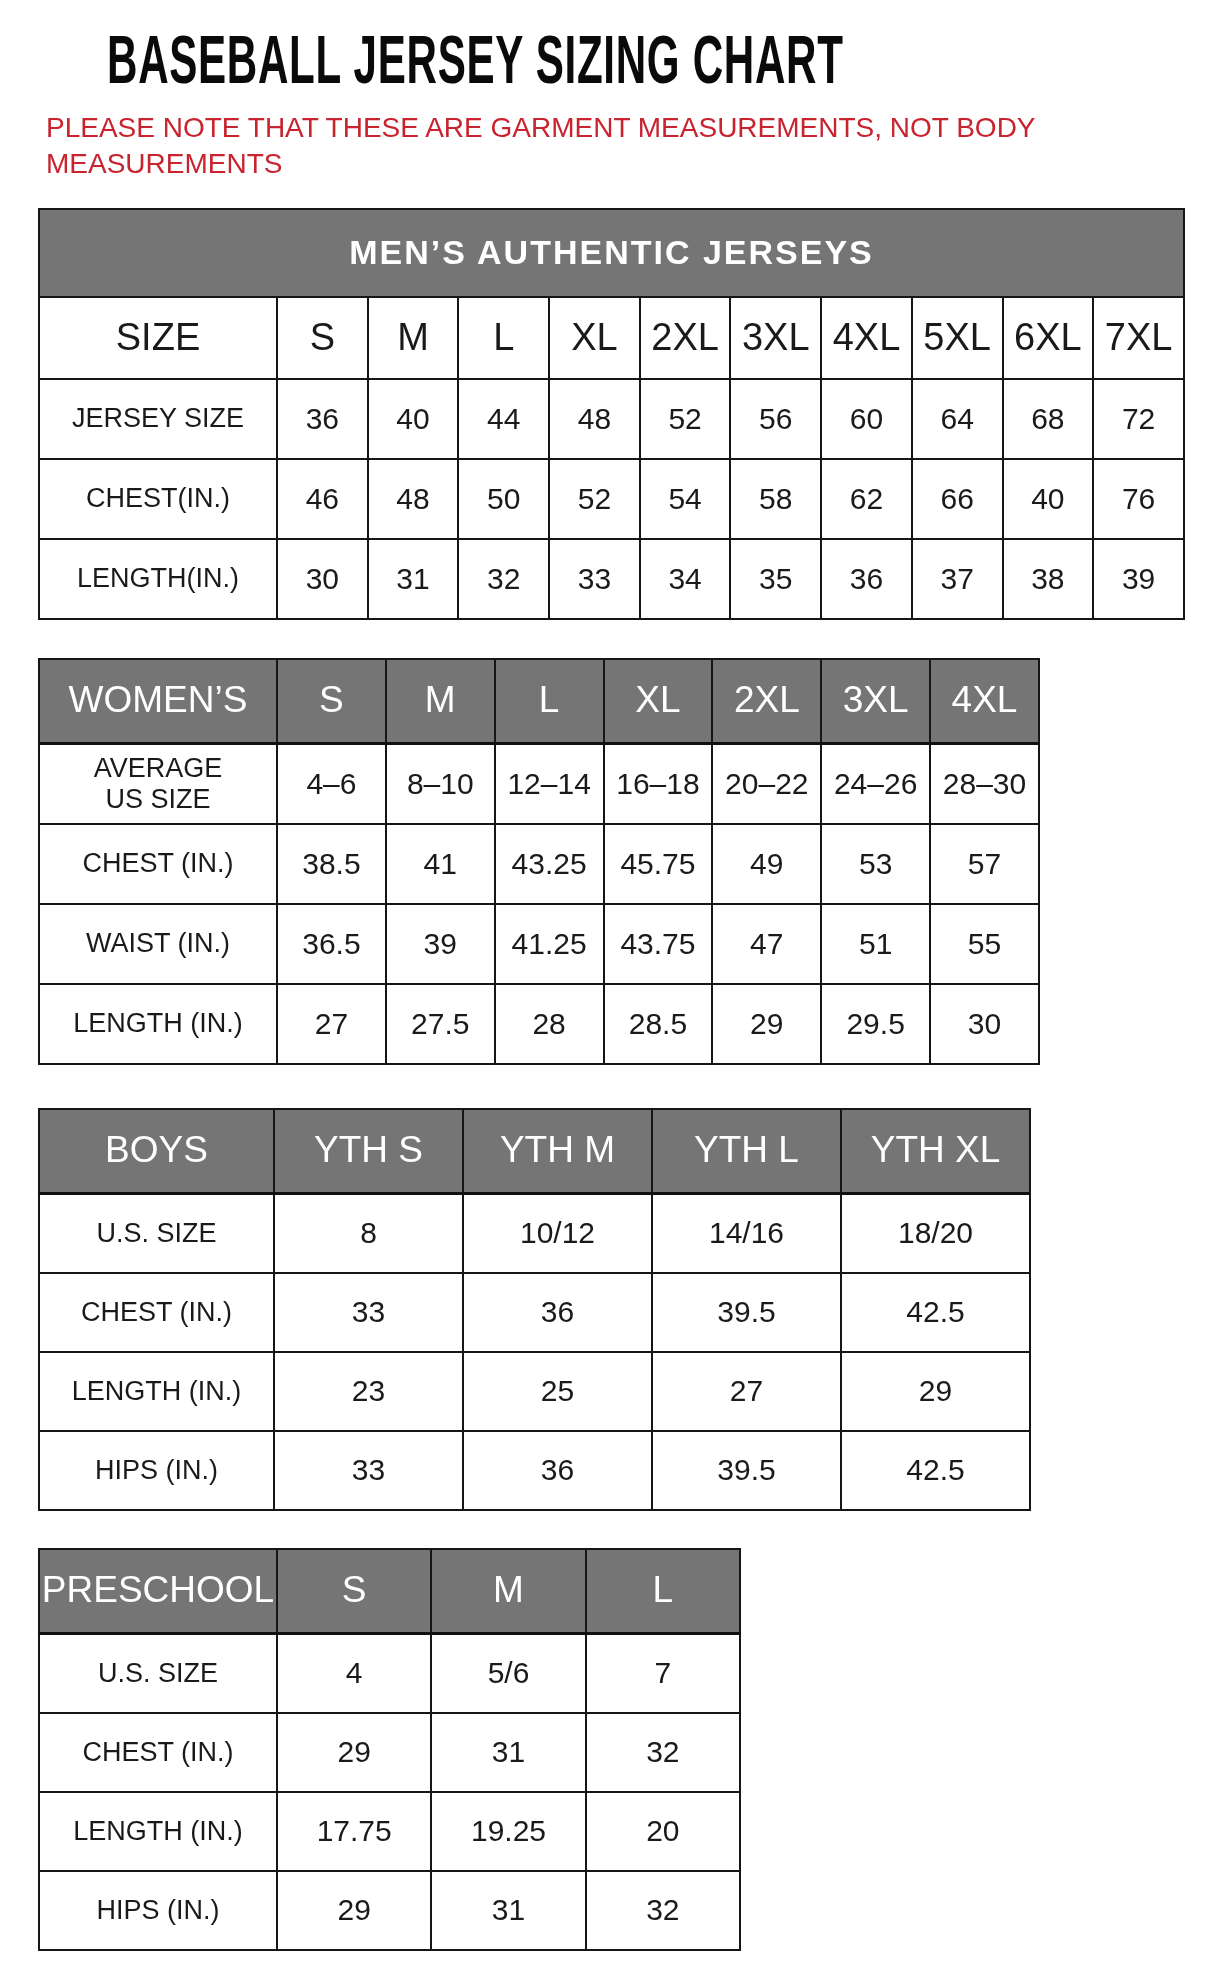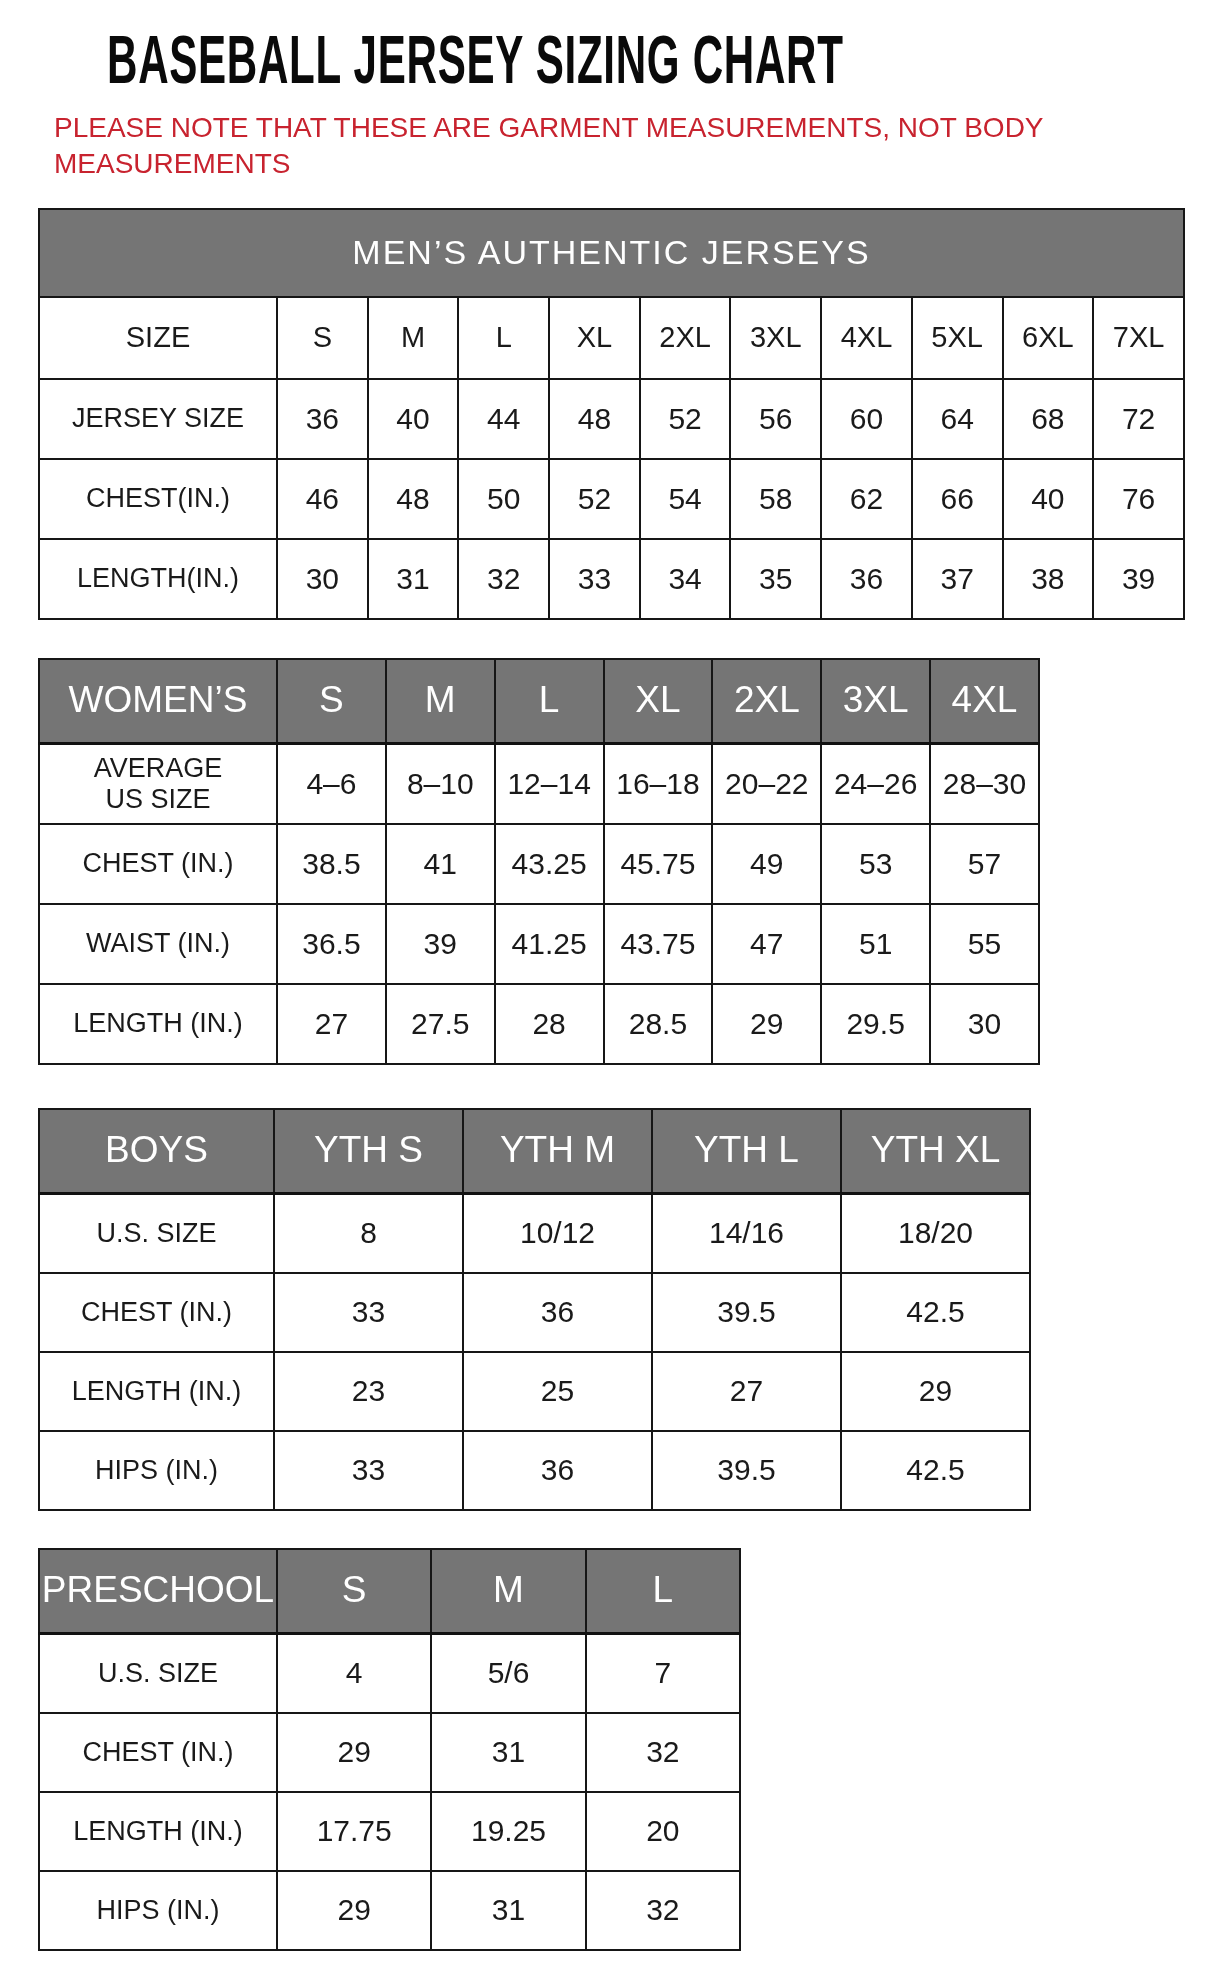--- a/index.html
+++ b/index.html
@@ -17,46 +17,46 @@
     font-size:62px;font-weight:bold;color:#0a0a0a;
     letter-spacing:1px;white-space:nowrap;
     transform:scale(0.68,1.1);transform-origin:left center;
     font-family:"Liberation Sans",sans-serif;
   }
   .note{
     color:#c8232f;
     font-size:28px;line-height:1.28;
     white-space:pre-line;
   }
-  .top-note{margin:0 0 26px 16px;}
+  .top-note{margin:0 0 26px 8px;}
   .footer-note{margin:18px 0 0 0;}
   table.tbl{
     border-collapse:collapse;table-layout:fixed;
     font-family:"Liberation Sans",sans-serif;
   }
   .tbl th,.tbl td{
     border:2px solid #161616;
     text-align:center;vertical-align:middle;
     padding:0;font-weight:400;color:#1a1a1a;
     overflow:hidden;
   }
   tr.banner-row th{
     background:#757575;color:#ffffff;
     font-size:34px;letter-spacing:2px;
-    height:86px;font-weight:400;
+    height:86px;font-weight:700;
   }
   tr.hdr-row.gray th{
     background:#757575;color:#ffffff;
     font-size:37px;height:82px;
     border-bottom:3px solid #111111;
     white-space:pre-line;line-height:1.15;
   }
   tr.hdr-row.plain th{
     background:#ffffff;color:#1a1a1a;
-    font-size:29px;height:80px;margin-left:40px;
+    font-size:38px;height:80px;margin-left:40px;
   }
   tr.data-row td{font-size:30px;height:78px;}
   tr.data-row td.lbl{
     font-size:27px;white-space:pre-line;line-height:1.15;
   }
   .tbl-men{width:1147px;margin-bottom:38px;}
   .tbl-women{width:1002px;margin-bottom:43px;}
   .tbl-boys{width:993px;margin-bottom:37px;}
   .tbl-preschool{width:703px;margin-bottom:0;}
   .tbl-men col.c-label{width:238px;}

